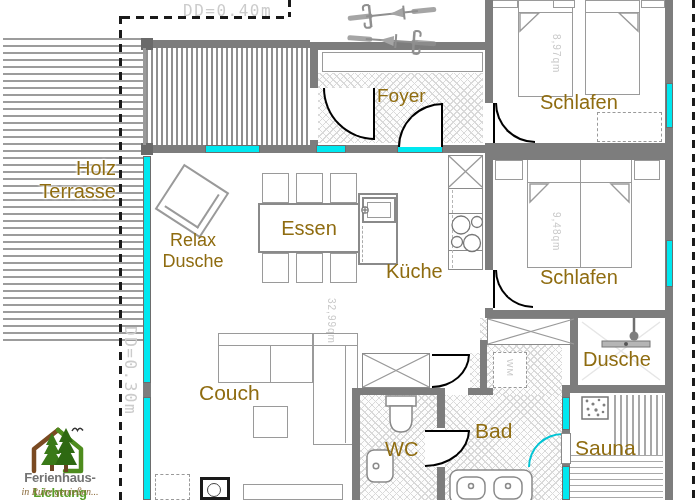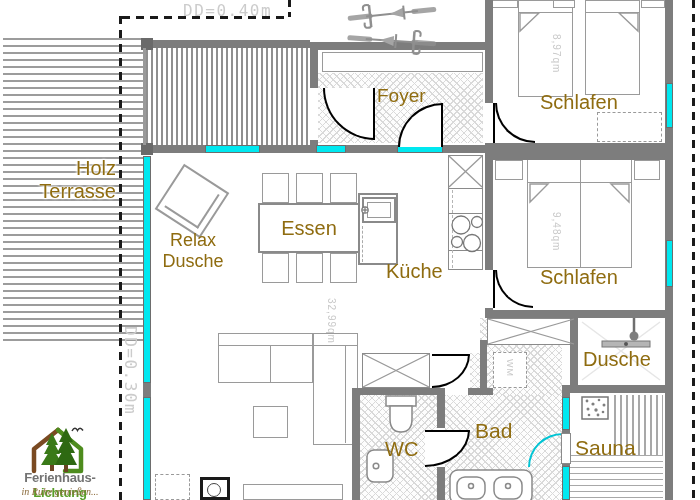--- a/index.html
+++ b/index.html
@@ -290,20 +290,21 @@
     <div>Terrasse</div>
   </div>
   <div class="label" style="left:153px;top:230px;width:80px;text-align:center;font-size:18px;line-height:21px;">
     <div>Relax</div>
     <div>Dusche</div>
   </div>
   <div class="label" style="left:377px;top:70px;font-size:19px;margin-top:16px;">Foyer</div>
   <div class="label" style="left:540px;top:91px;font-size:20px;">Schlafen</div>
   <div class="label" style="left:540px;top:266px;font-size:20px;">Schlafen</div>
   <div class="label" style="left:386px;top:260px;font-size:20px;">Küche</div>
+  <div class="label" style="left:199px;top:381px;font-size:21px;">Couch</div>
   <div class="label" style="left:385px;top:438px;font-size:20px;">WC</div>
   <div class="label" style="left:475px;top:419px;font-size:21px;">Bad</div>
   <div class="label" style="left:583px;top:348px;font-size:20px;">Dusche</div>
   <div class="label" style="left:575px;top:436px;font-size:21px;">Sauna</div>
 
   <div class="faint" style="left:551px;top:34px;">8,97qm</div>
   <div class="faint" style="left:551px;top:212px;">9,48qm</div>
   <div class="faint" style="left:326px;top:298px;">32,99qm</div>
 
   <div class="abs" style="left:0;top:470px;width:120px;text-align:center;font-size:13px;font-weight:bold;letter-spacing:-0.2px;z-index:45;">

